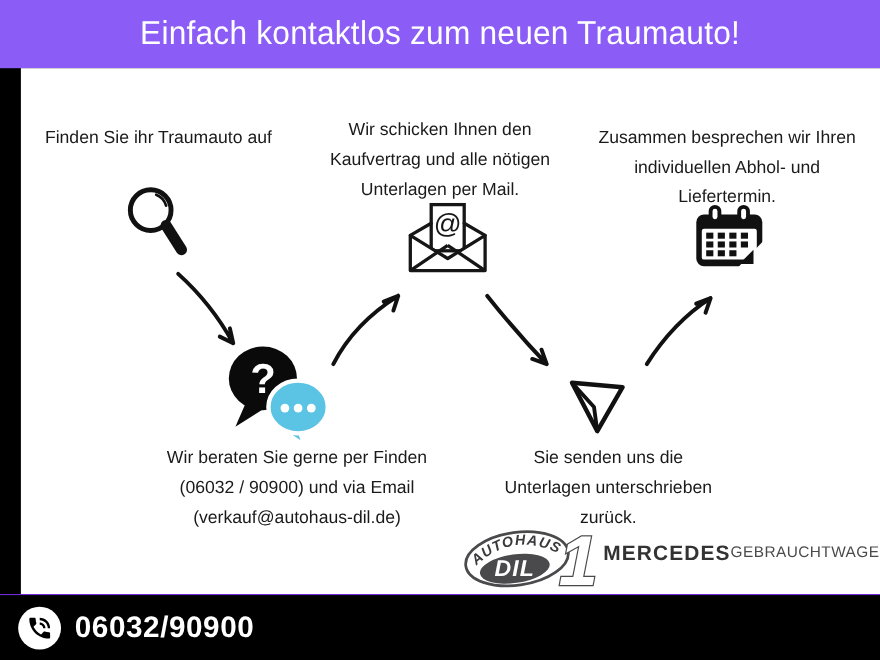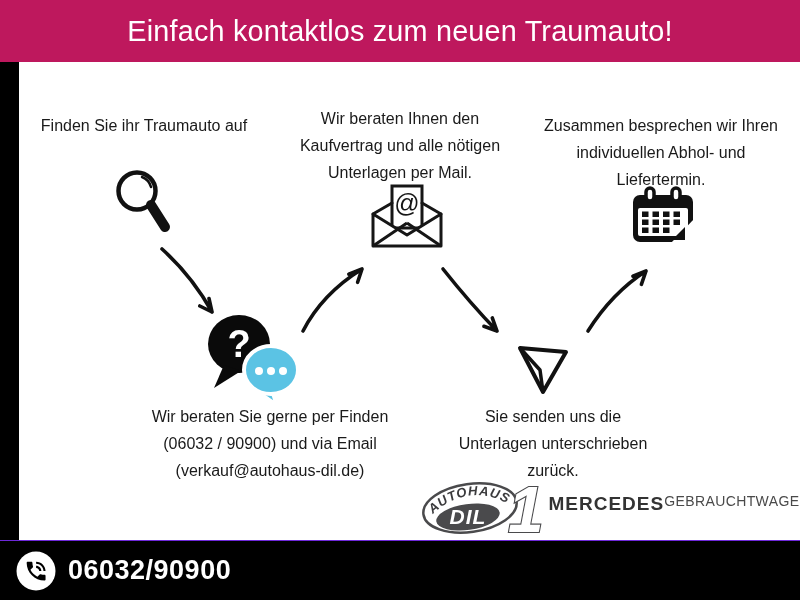--- a/index.html
+++ b/index.html
@@ -2,21 +2,21 @@
 <html><head>
 <meta charset="utf-8">
 <style>
   html,body{margin:0;padding:0;}
   body{
     width:800px;height:600px;position:relative;overflow:hidden;
     background:#000;font-family:"Liberation Sans",sans-serif;
   }
   .header{
     position:absolute;top:0;left:0;width:800px;height:62px;
-    display:flex;align-items:center;justify-content:center;background:#be185d;
+    display:flex;align-items:center;justify-content:center;background:#8b5cf6;
   }
   .header-title{
     color:#fff;font-size:30px;font-weight:400;letter-spacing:.2px;
     transform:scaleX(.96);white-space:nowrap;
   }
   .content{
     position:absolute;left:19px;top:62px;width:766px;height:478px;background:#fff;padding-left:28px;
   }
   .step-text{
     position:absolute;text-align:center;font-size:16px;line-height:27px;color:#1a1a1a;
@@ -65,21 +65,21 @@
     <circle cx="66" cy="58" r="4" fill="#fff"></circle>
     <circle cx="78" cy="58" r="4" fill="#fff"></circle>
   </svg>
   <div class="step-text" style="left:116px;top:341px;width:270px;">
     <span>Wir beraten Sie gerne per Finden</span><br>
     <b>(06032 / 90900)</b><span> und via Email</span><br>
     <b>(verkauf@autohaus-dil.de)</b>
   </div>
 
   <div class="step-text" style="left:251px;top:43px;width:260px;">
-    <span>Wir beraten Ihnen den</span><br>
+    <span>Wir schicken Ihnen den</span><br>
     <span>Kaufvertrag und alle nötigen</span><br>
     <span>Unterlagen per Mail.</span>
   </div>
   <svg class="icon" style="left:349px;top:122px;" width="78" height="66" viewBox="0 0 78 66">
     <rect x="24" y="2" width="30" height="42" fill="#fff" stroke="#161616" stroke-width="3"></rect>
     <text x="39" y="28" text-anchor="middle" font-size="25" fill="#161616">@</text>
     <path d="M5,30 L39,51 L73,30 L73,62 L5,62 Z" fill="#fff" stroke="#161616" stroke-width="3" stroke-linejoin="round"></path>
     <path d="M5,62 L39,39 M73,62 L39,39" fill="none" stroke="#161616" stroke-width="3" stroke-linejoin="round"></path>
     <path d="M5,30 L24,19 M73,30 L54,19" fill="none" stroke="#161616" stroke-width="3" stroke-linecap="round"></path>
   </svg>

